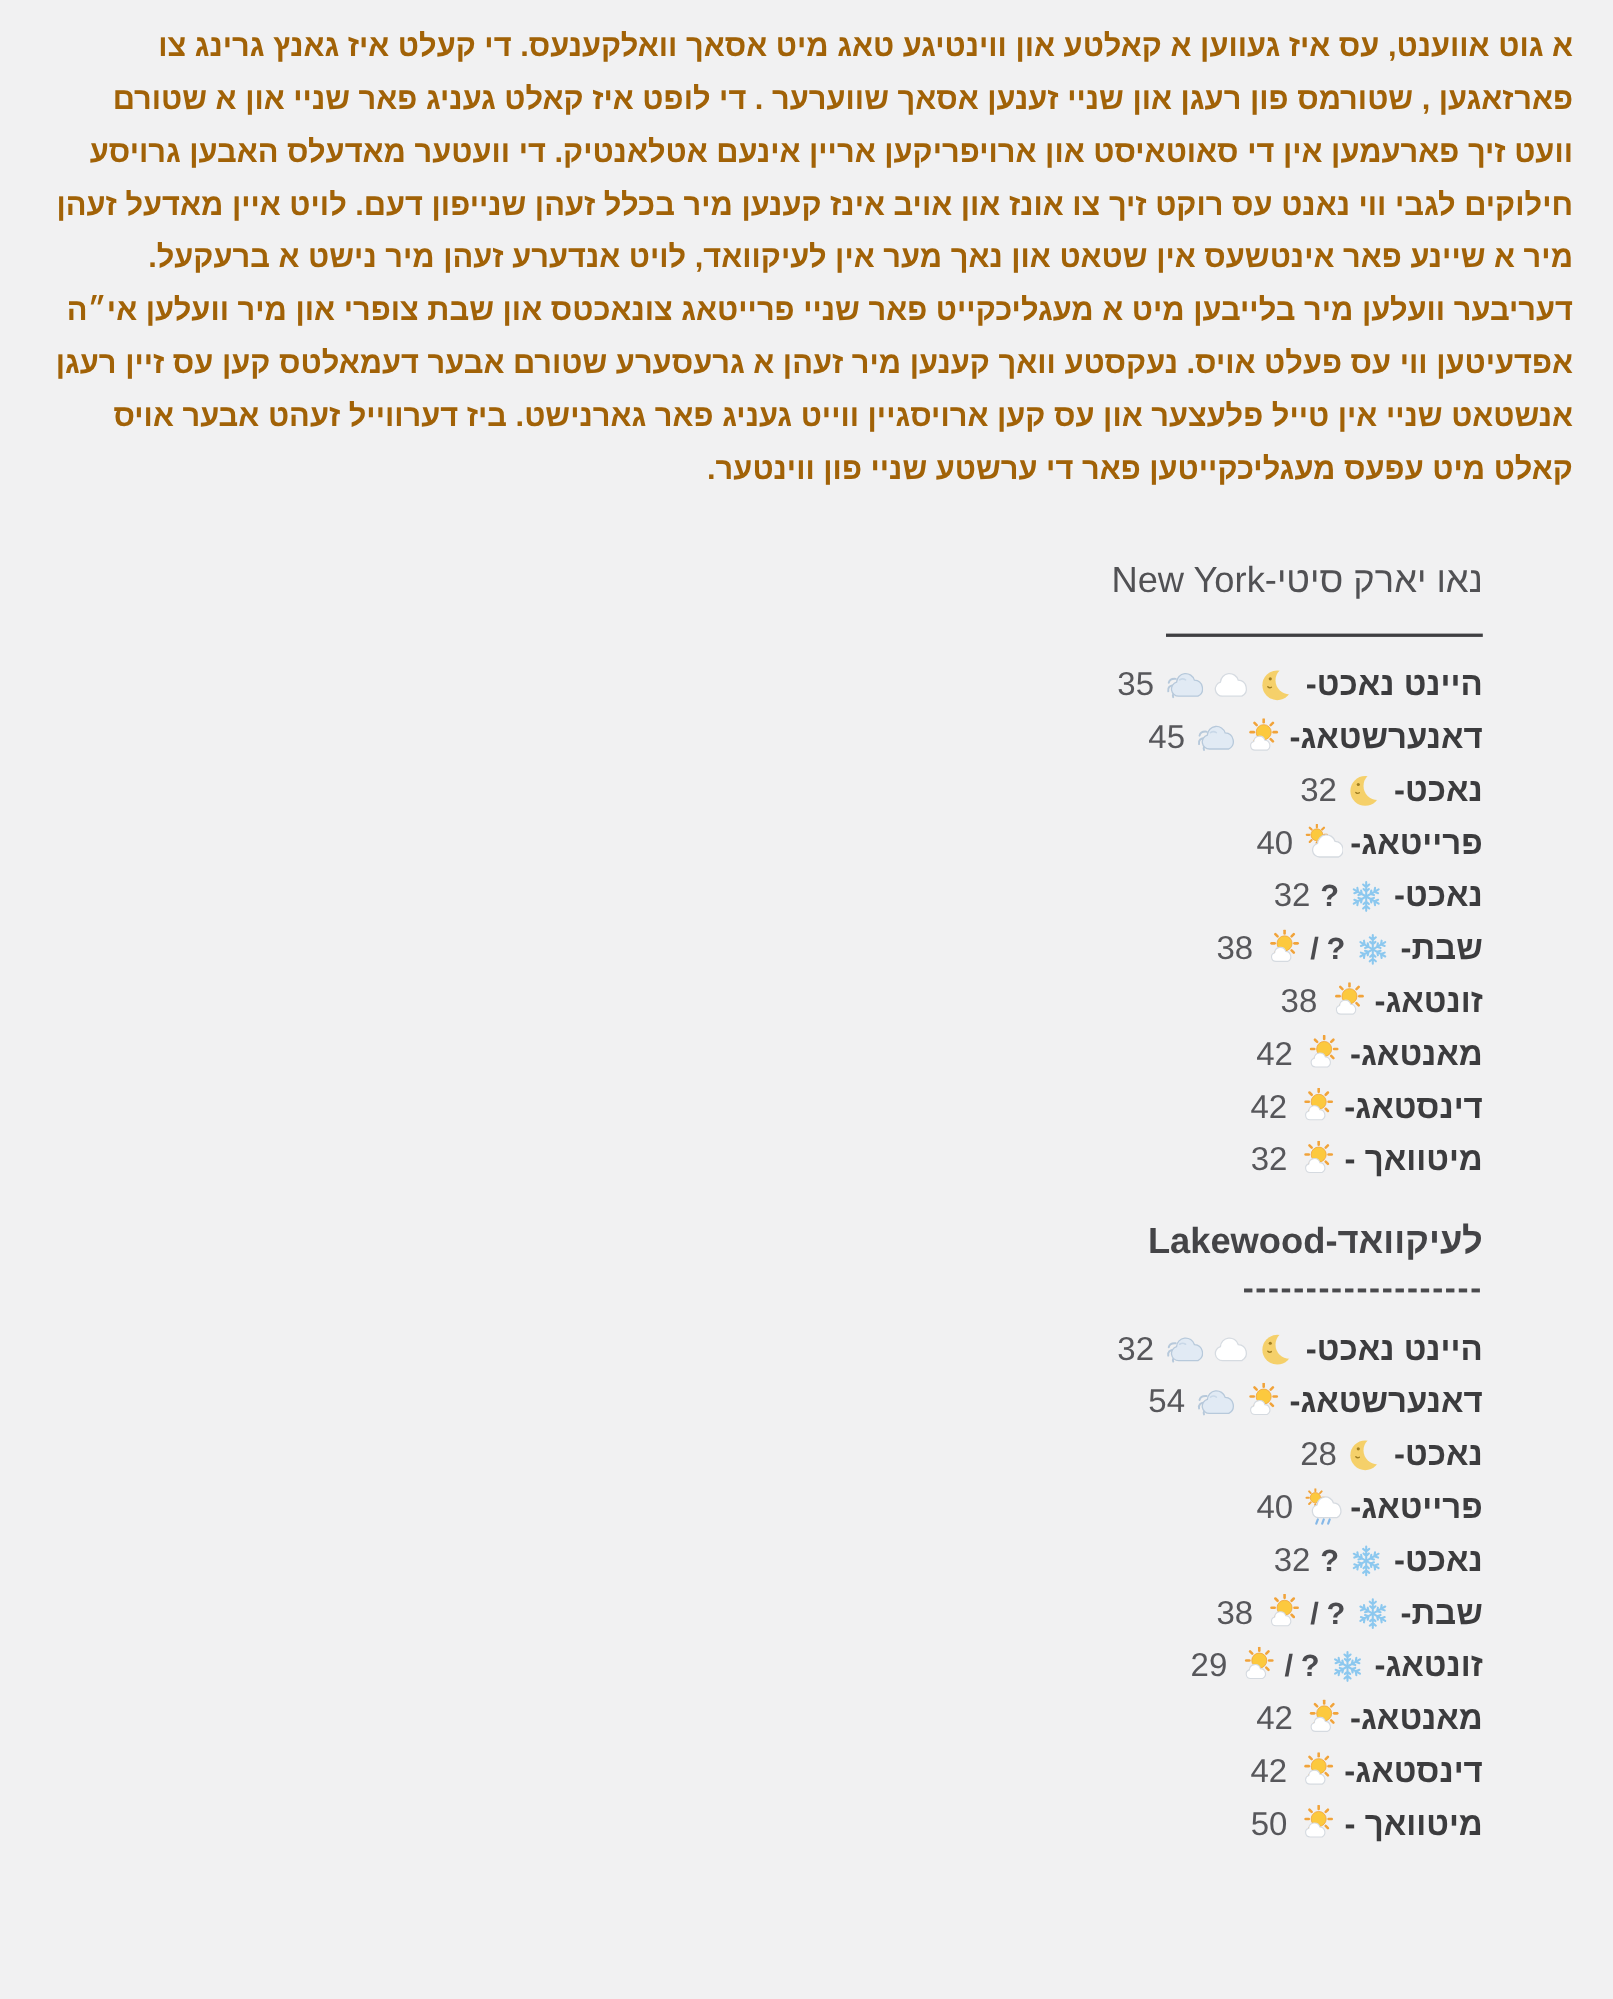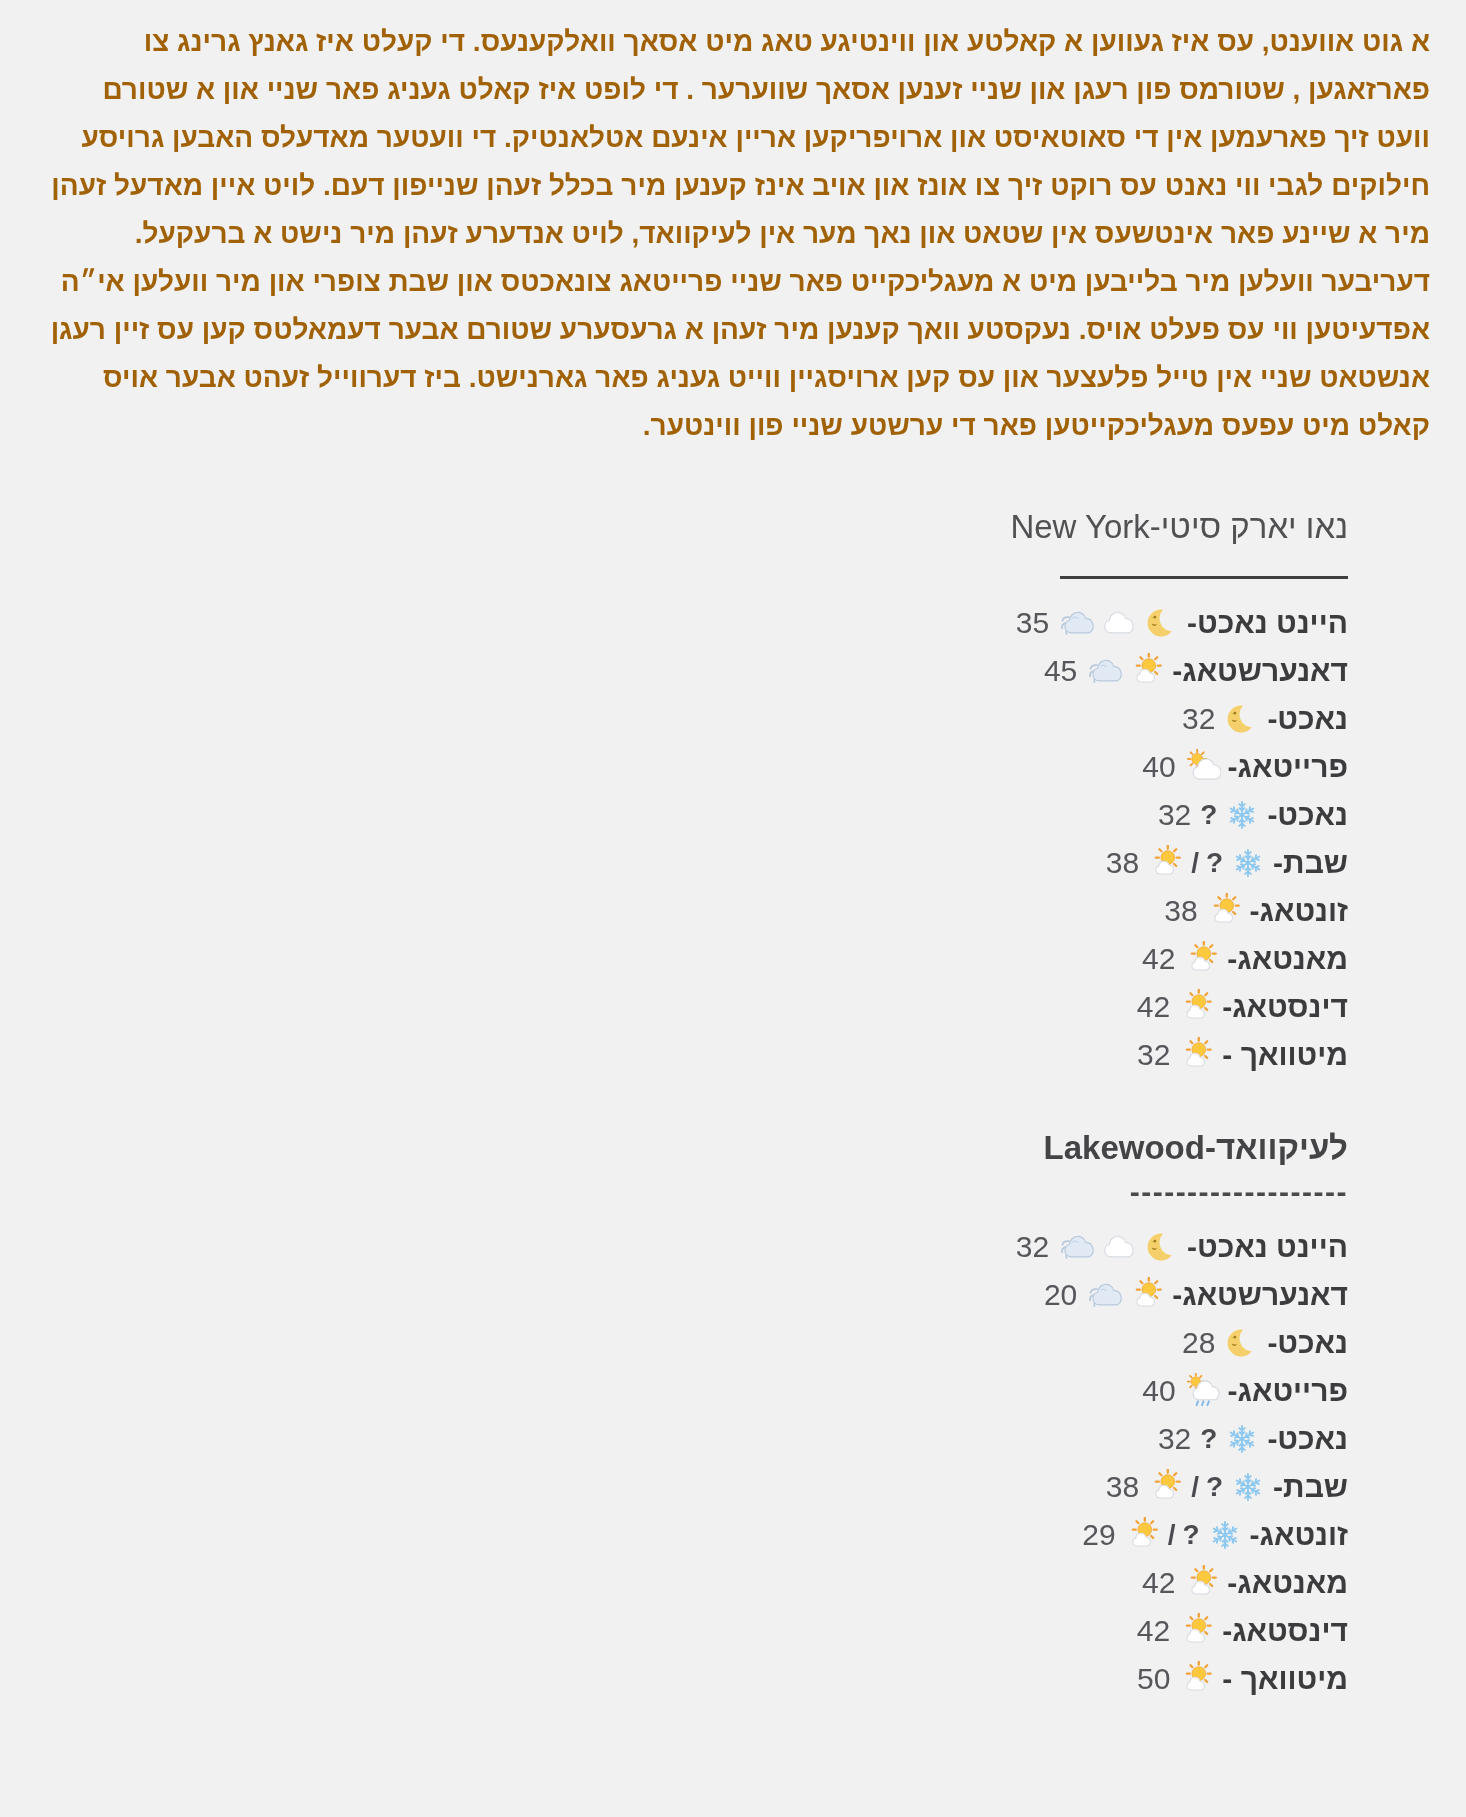--- a/index.html
+++ b/index.html
@@ -19,21 +19,21 @@
     font-weight:600;
     color:#a16207;
   }
   .forecast{padding-right:118px;}
   .sec{
     display:flex;
     flex-direction:column;
     align-items:flex-end;
     margin-top:58px;
   }
-  .sec2{margin-top:50px;}
+  .sec2{margin-top:30px;}
   .sec-title{
     font-size:33px;
     color:#515154;
     direction:rtl;
     font-weight:400;
   }
   .sec-title.bold{
     font-weight:700;
     color:#444447;
   }
@@ -302,21 +302,21 @@
           <span class="rtemp">32</span>
         </div>
         <div class="frow">
           <span class="rlabel" dir="rtl">דאנערשטאג-</span>
           <svg class="wicon" viewBox="0 0 40 40">
             <use href="#i-sun-cloud"></use>
           </svg>
           <svg class="wicon" viewBox="0 0 40 40">
             <use href="#i-wind"></use>
           </svg>
-          <span class="rtemp">20</span>
+          <span class="rtemp">54</span>
         </div>
         <div class="frow">
           <span class="rlabel" dir="rtl">נאכט-</span>
           <svg class="wicon" viewBox="0 0 40 40">
             <use href="#i-moon"></use>
           </svg>
           <span class="rtemp">28</span>
         </div>
         <div class="frow">
           <span class="rlabel" dir="rtl">פרייטאג-</span>

